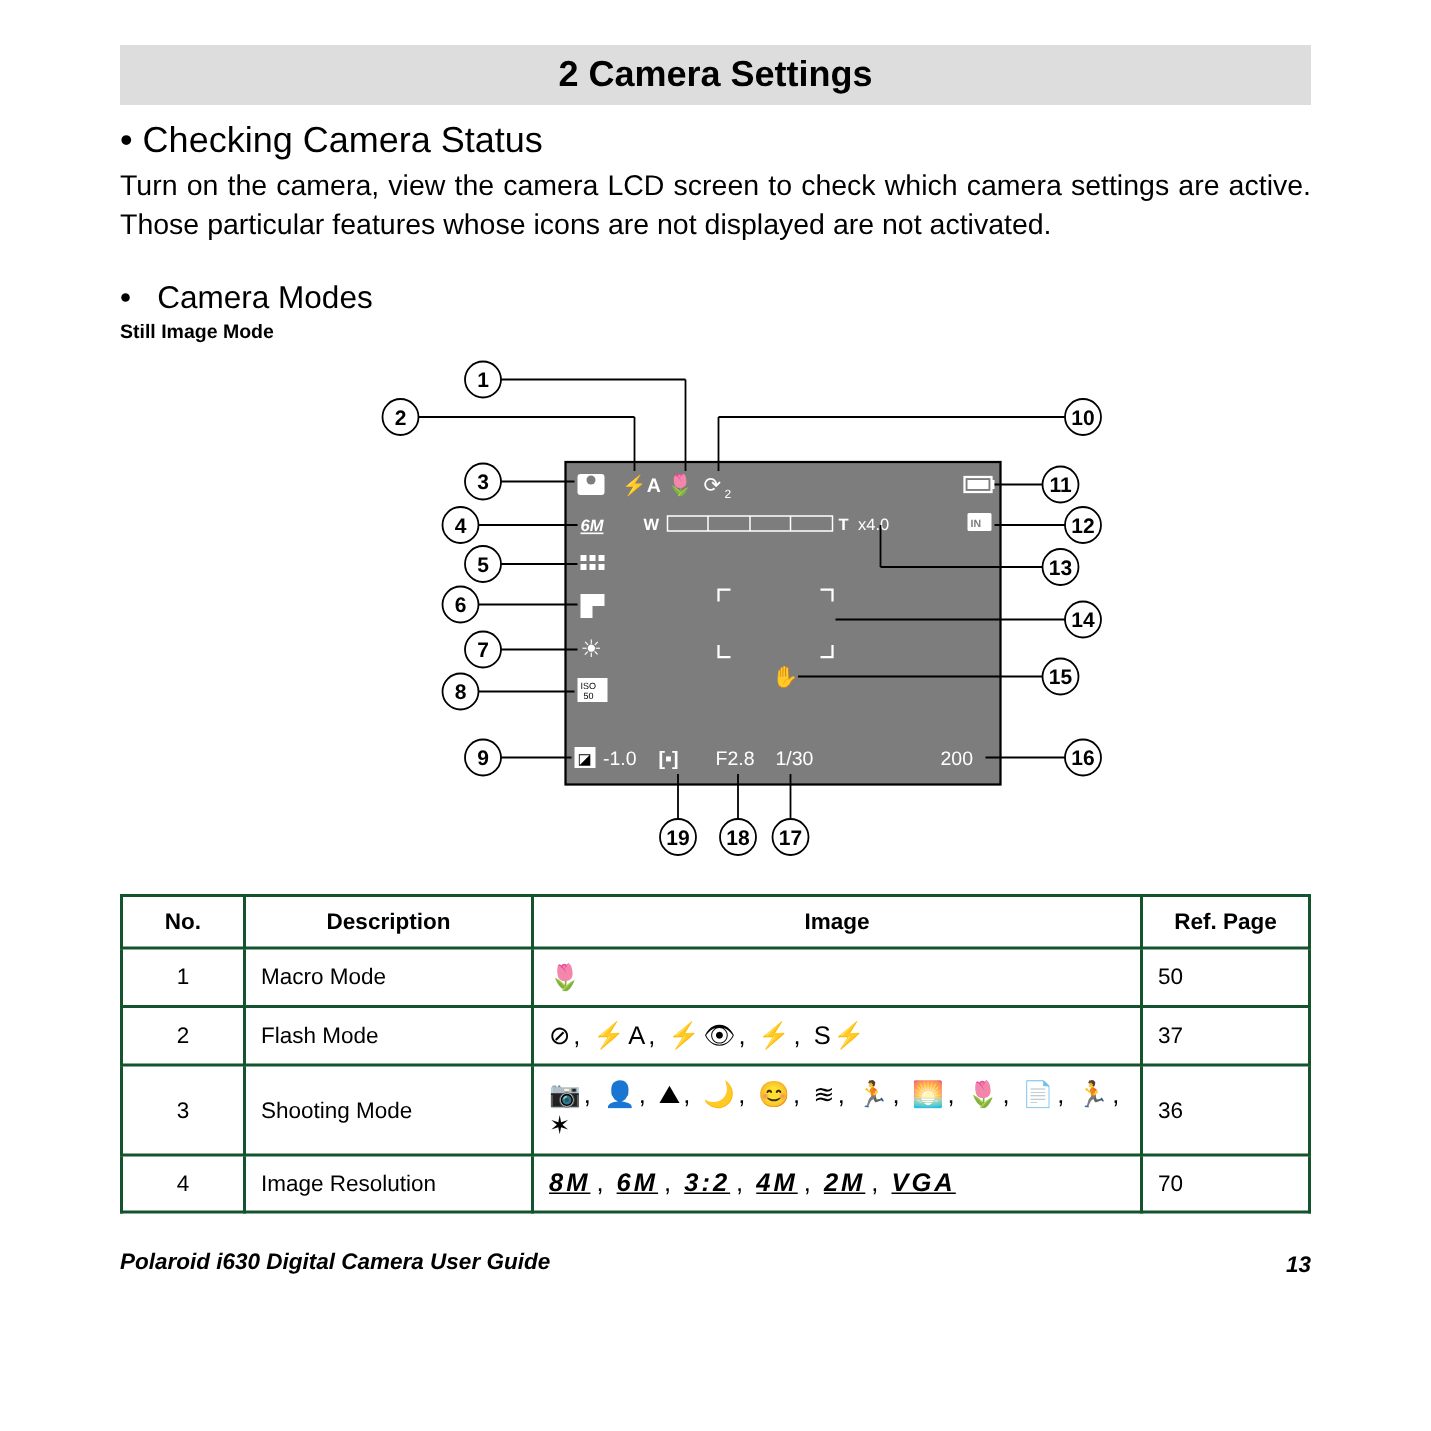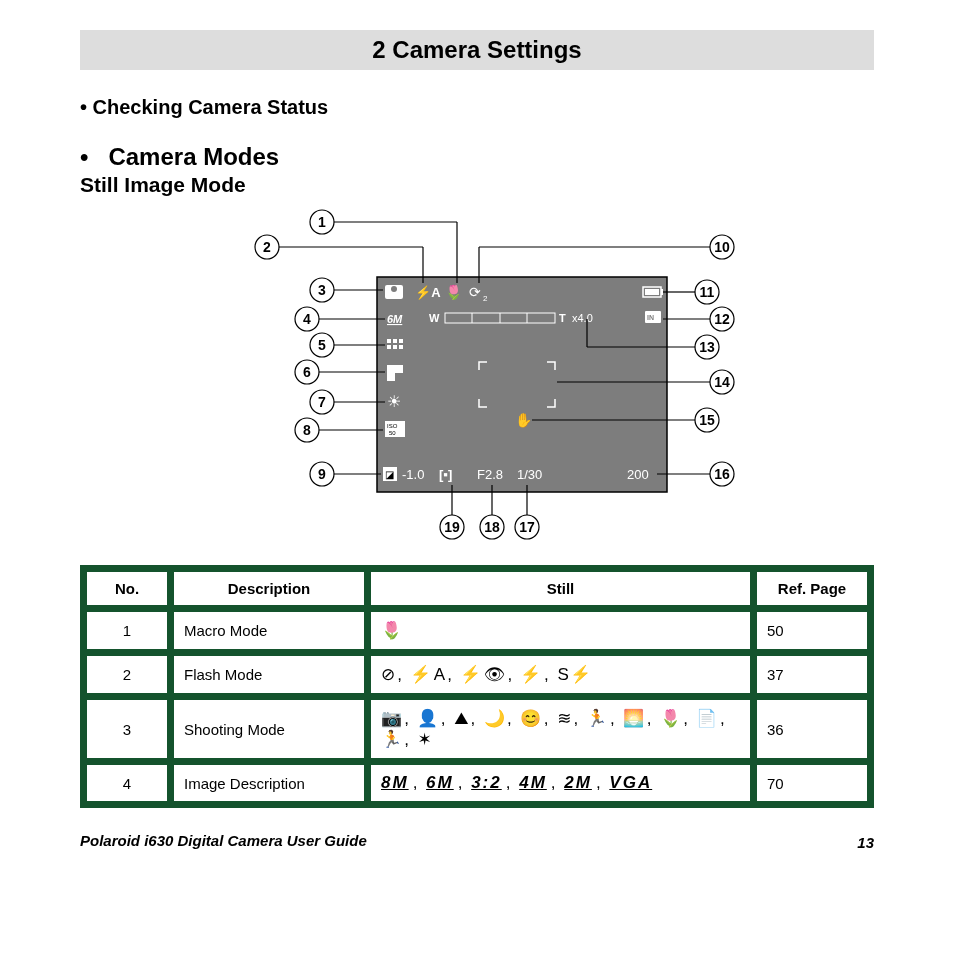--- a/index.html
+++ b/index.html
@@ -14,60 +14,60 @@
   }
   .page {
     padding: 30px 80px 20px 80px;
   }
   .title-bar {
     background: #ddd;
     text-align: center;
     font-weight: bold;
     font-size: 24px;
     padding: 6px 16px;
-    margin-bottom: 26px;
+    margin-bottom: 10px;
   }
   .sub-heading {
-    font-weight: bold;
-    font-size: 20px;
+    font-weight: normal;
+    font-size: 24px;
     margin: 4px 0 4px 0;
   }
   .body-text {
     font-size: 19px;
     text-align: justify;
     line-height: 1.35;
     margin-bottom: 18px;
   }
   .sub-heading2 {
-    font-weight: bold;
-    font-size: 24px;
+    font-weight: normal;
+    font-size: 21px;
     margin-top: 24px;
   }
   .sub-heading3 {
     font-weight: bold;
-    font-size: 21px;
+    font-size: 13px;
     margin-top: 2px;
     margin-bottom: 10px;
   }
   .diagram-wrap {
     display: flex;
     justify-content: center;
     margin-bottom: 18px;
   }
   .diagram {
     font-size: 12px;
   }
   table.ref-table {
     border-collapse: collapse;
     width: 100%;
     font-size: 15px;
     margin-bottom: 22px;
   }
   table.ref-table th, table.ref-table td {
-    border: 7px solid #14532d;
+    border: 2px solid #14532d;
     padding: 8px 10px;
     text-align: left;
   }
   table.ref-table th {
     font-weight: bold;
     text-align: center;
   }
   table.ref-table td.no {
     text-align: center;
     width: 60px;
@@ -98,20 +98,21 @@
 <body>
 
 <div class="page">
 
   <div class="title-bar">2 Camera Settings</div>
 
   <div class="sub-heading">
     <span>•</span>
     <span>Checking Camera Status</span>
   </div>
+  <div class="body-text">Turn on the camera, view the camera LCD screen to check which camera settings are active. Those particular features whose icons are not displayed are not activated.</div>
 
   <div class="sub-heading2">
     <span>•</span>&nbsp;&nbsp;
     <span>Camera Modes</span>
   </div>
   <div class="sub-heading3">Still Image Mode</div>
 
   <div class="diagram-wrap">
     <svg class="diagram" width="560" height="340" viewBox="0 0 560 340">
 
@@ -243,21 +244,21 @@
           <line x1="255" y1="278" x2="255" y2="308" stroke="#000"></line>
       </g>
     </svg>
   </div>
 
   <table class="ref-table">
     <thead>
       <tr>
         <th>No.</th>
         <th>Description</th>
-        <th>Still</th>
+        <th>Image</th>
         <th>Ref. Page</th>
       </tr>
     </thead>
     <tbody>
       <tr>
         <td class="no">1</td>
         <td class="desc">Macro Mode</td>
         <td class="icon-cell">🌷</td>
         <td class="page">50</td>
       </tr>
@@ -268,21 +269,21 @@
         <td class="page">37</td>
       </tr>
       <tr>
         <td class="no">3</td>
         <td class="desc">Shooting Mode</td>
         <td class="icon-cell">📷, 👤, ⛰, 🌙, 😊, ≋, 🏃, 🌅, 🌷, 📄, 🏃, ✶</td>
         <td class="page">36</td>
       </tr>
       <tr>
         <td class="no">4</td>
-        <td class="desc">Image Description</td>
+        <td class="desc">Image Resolution</td>
         <td class="icon-cell">
           <span class="res-item">8M</span>,
           <span class="res-item">6M</span>,
           <span class="res-item">3:2</span>,
           <span class="res-item">4M</span>,
           <span class="res-item">2M</span>,
           <span class="res-item">VGA</span>
         </td>
         <td class="page">70</td>
       </tr>

